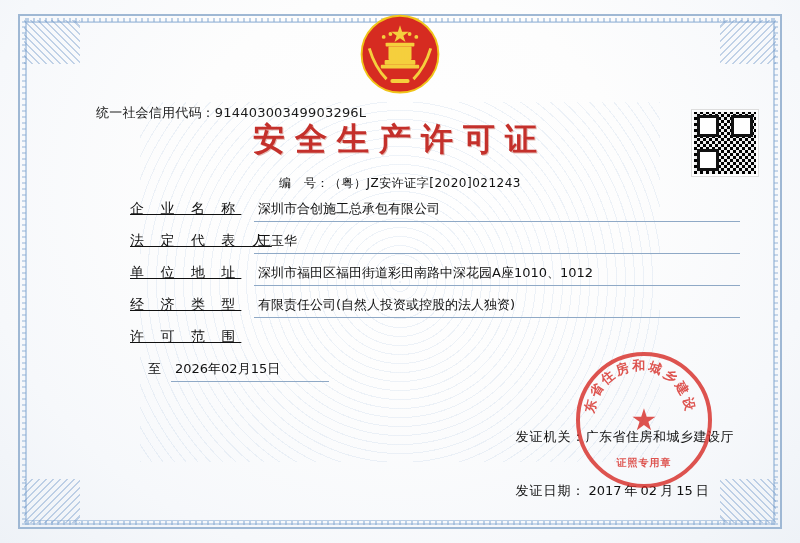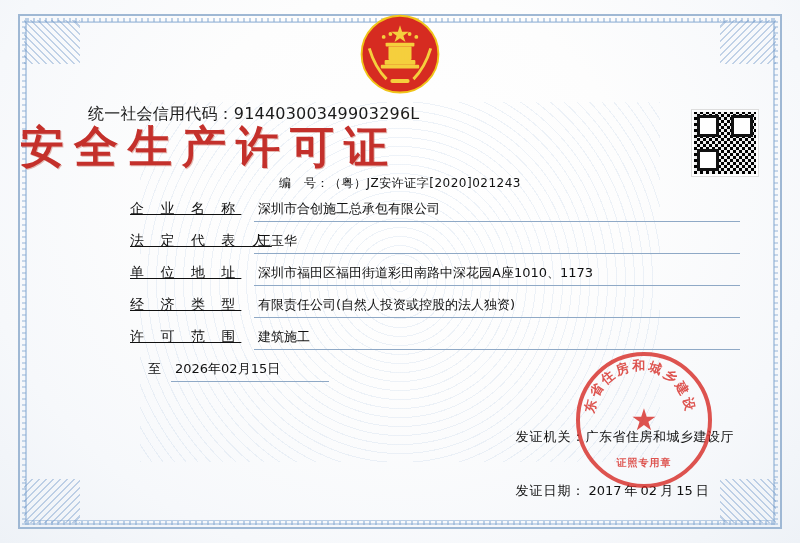--- a/index.html
+++ b/index.html
@@ -113,39 +113,39 @@
   .qr-eye3 {
     position: absolute;
     left: 3px; bottom: 3px;
     width: 16px; height: 16px;
     border: 3px solid #111;
     background: #fff;
   }
 
   .credit-code {
     position: absolute;
-    left: 88px;
+    left: 96px;
     top: 104px;
-    font-size: 16px;
+    font-size: 13px;
     color: #1a1a1a;
     letter-spacing: .2px;
     white-space: nowrap;
   }
 
   .title {
     position: absolute;
     left: 0; right: 0;
     top: 118px;
+    text-align: center;
     font-family: "DejaVu Serif", "Liberation Serif", serif;
-    font-size: 44px;
+    font-size: 32px;
     font-weight: bold;
     letter-spacing: 10px;
     color: #c4302b;
     text-shadow: 1px 1px 0 rgba(180,60,40,.35);
-    margin-left: 20px;
   }
 
   .cert-number {
     position: absolute;
     left: 0; right: 0;
     top: 175px;
     text-align: center;
     font-size: 12px;
     color: #111;
     letter-spacing: .5px;
@@ -325,31 +325,30 @@
       <div class="field-value">深圳市合创施工总承包有限公司</div>
     </div>
 
     <div class="field-row">
       <div class="field-label">法 定 代 表 人</div>
       <div class="field-value">王玉华</div>
     </div>
 
     <div class="field-row">
       <div class="field-label">单 位 地 址</div>
-      <div class="field-value">深圳市福田区福田街道彩田南路中深花园A座1010、1173</div>
+      <div class="field-value">深圳市福田区福田街道彩田南路中深花园A座1010、1012</div>
     </div>
 
     <div class="field-row">
       <div class="field-label">经 济 类 型</div>
       <div class="field-value">有限责任公司(自然人投资或控股的法人独资)</div>
     </div>
 
     <div class="field-row">
       <div class="field-label">许 可 范 围</div>
-      <div class="field-value">建筑施工</div>
     </div>
 
     <div class="field-row validity">
       <div class="field-value">
         <span class="date-sep">至</span>
         <span class="date-end">2026年02月15日</span>
       </div>
     </div>
 
   </div>

